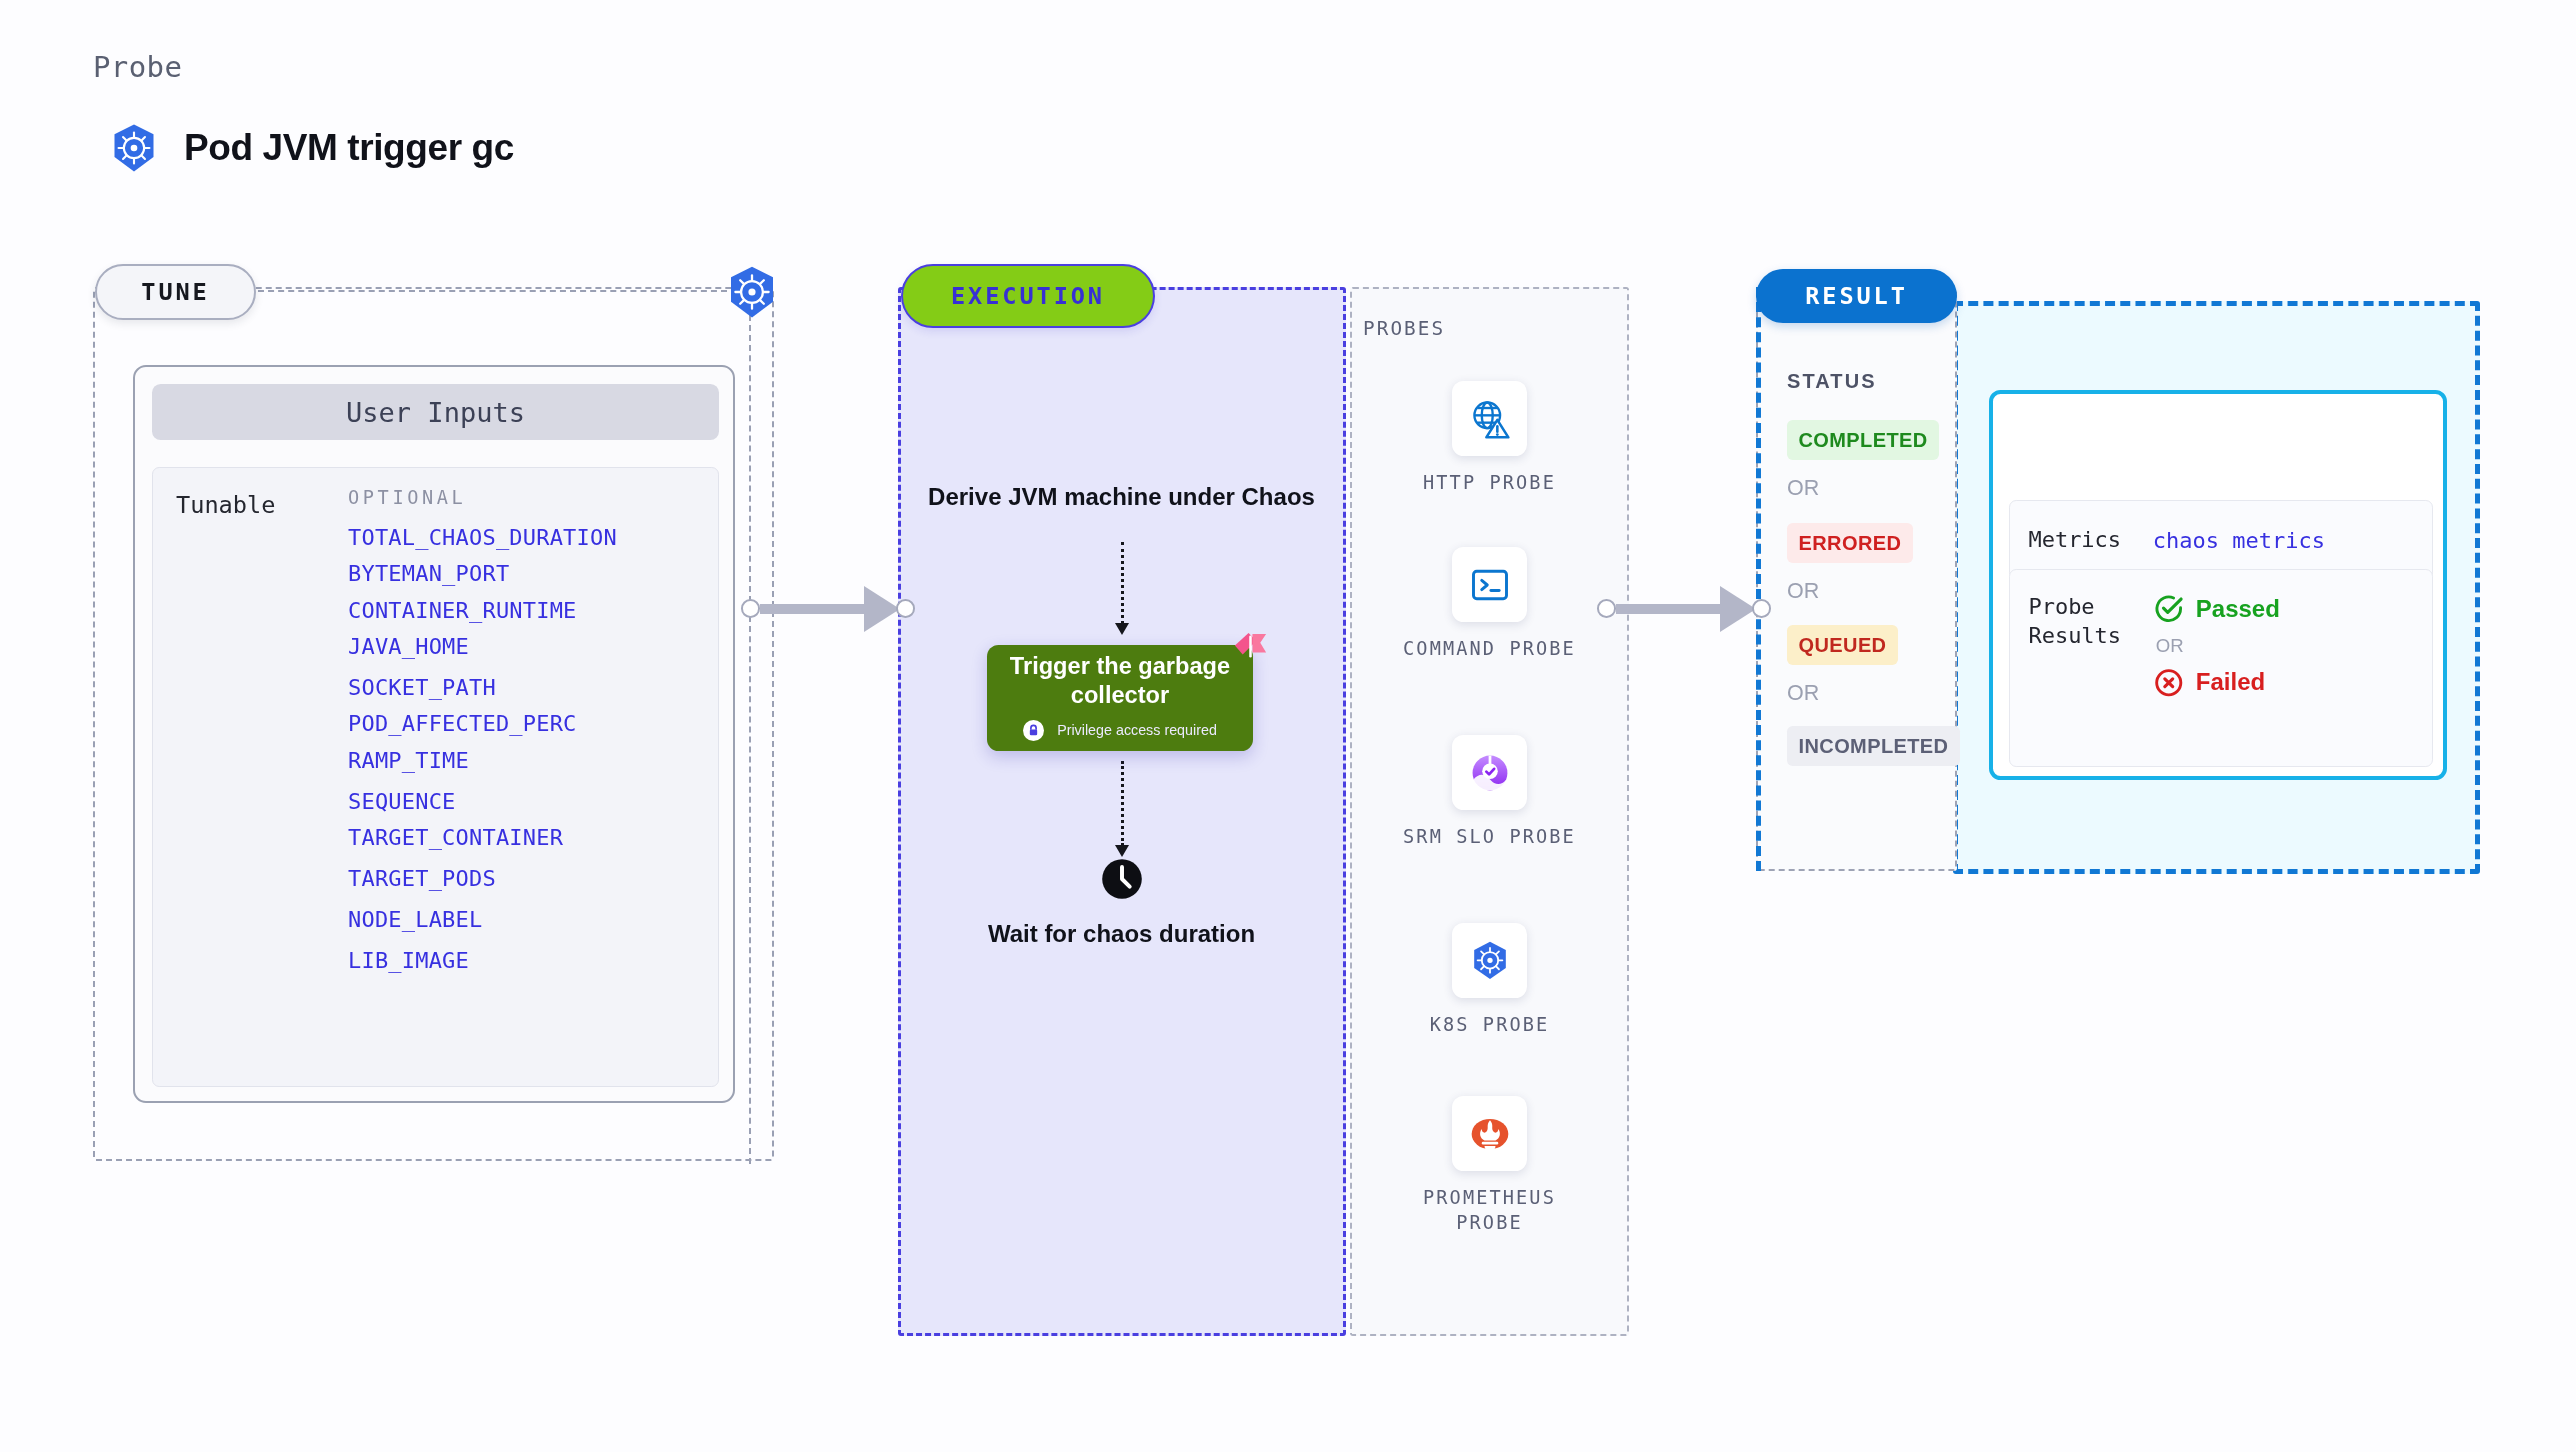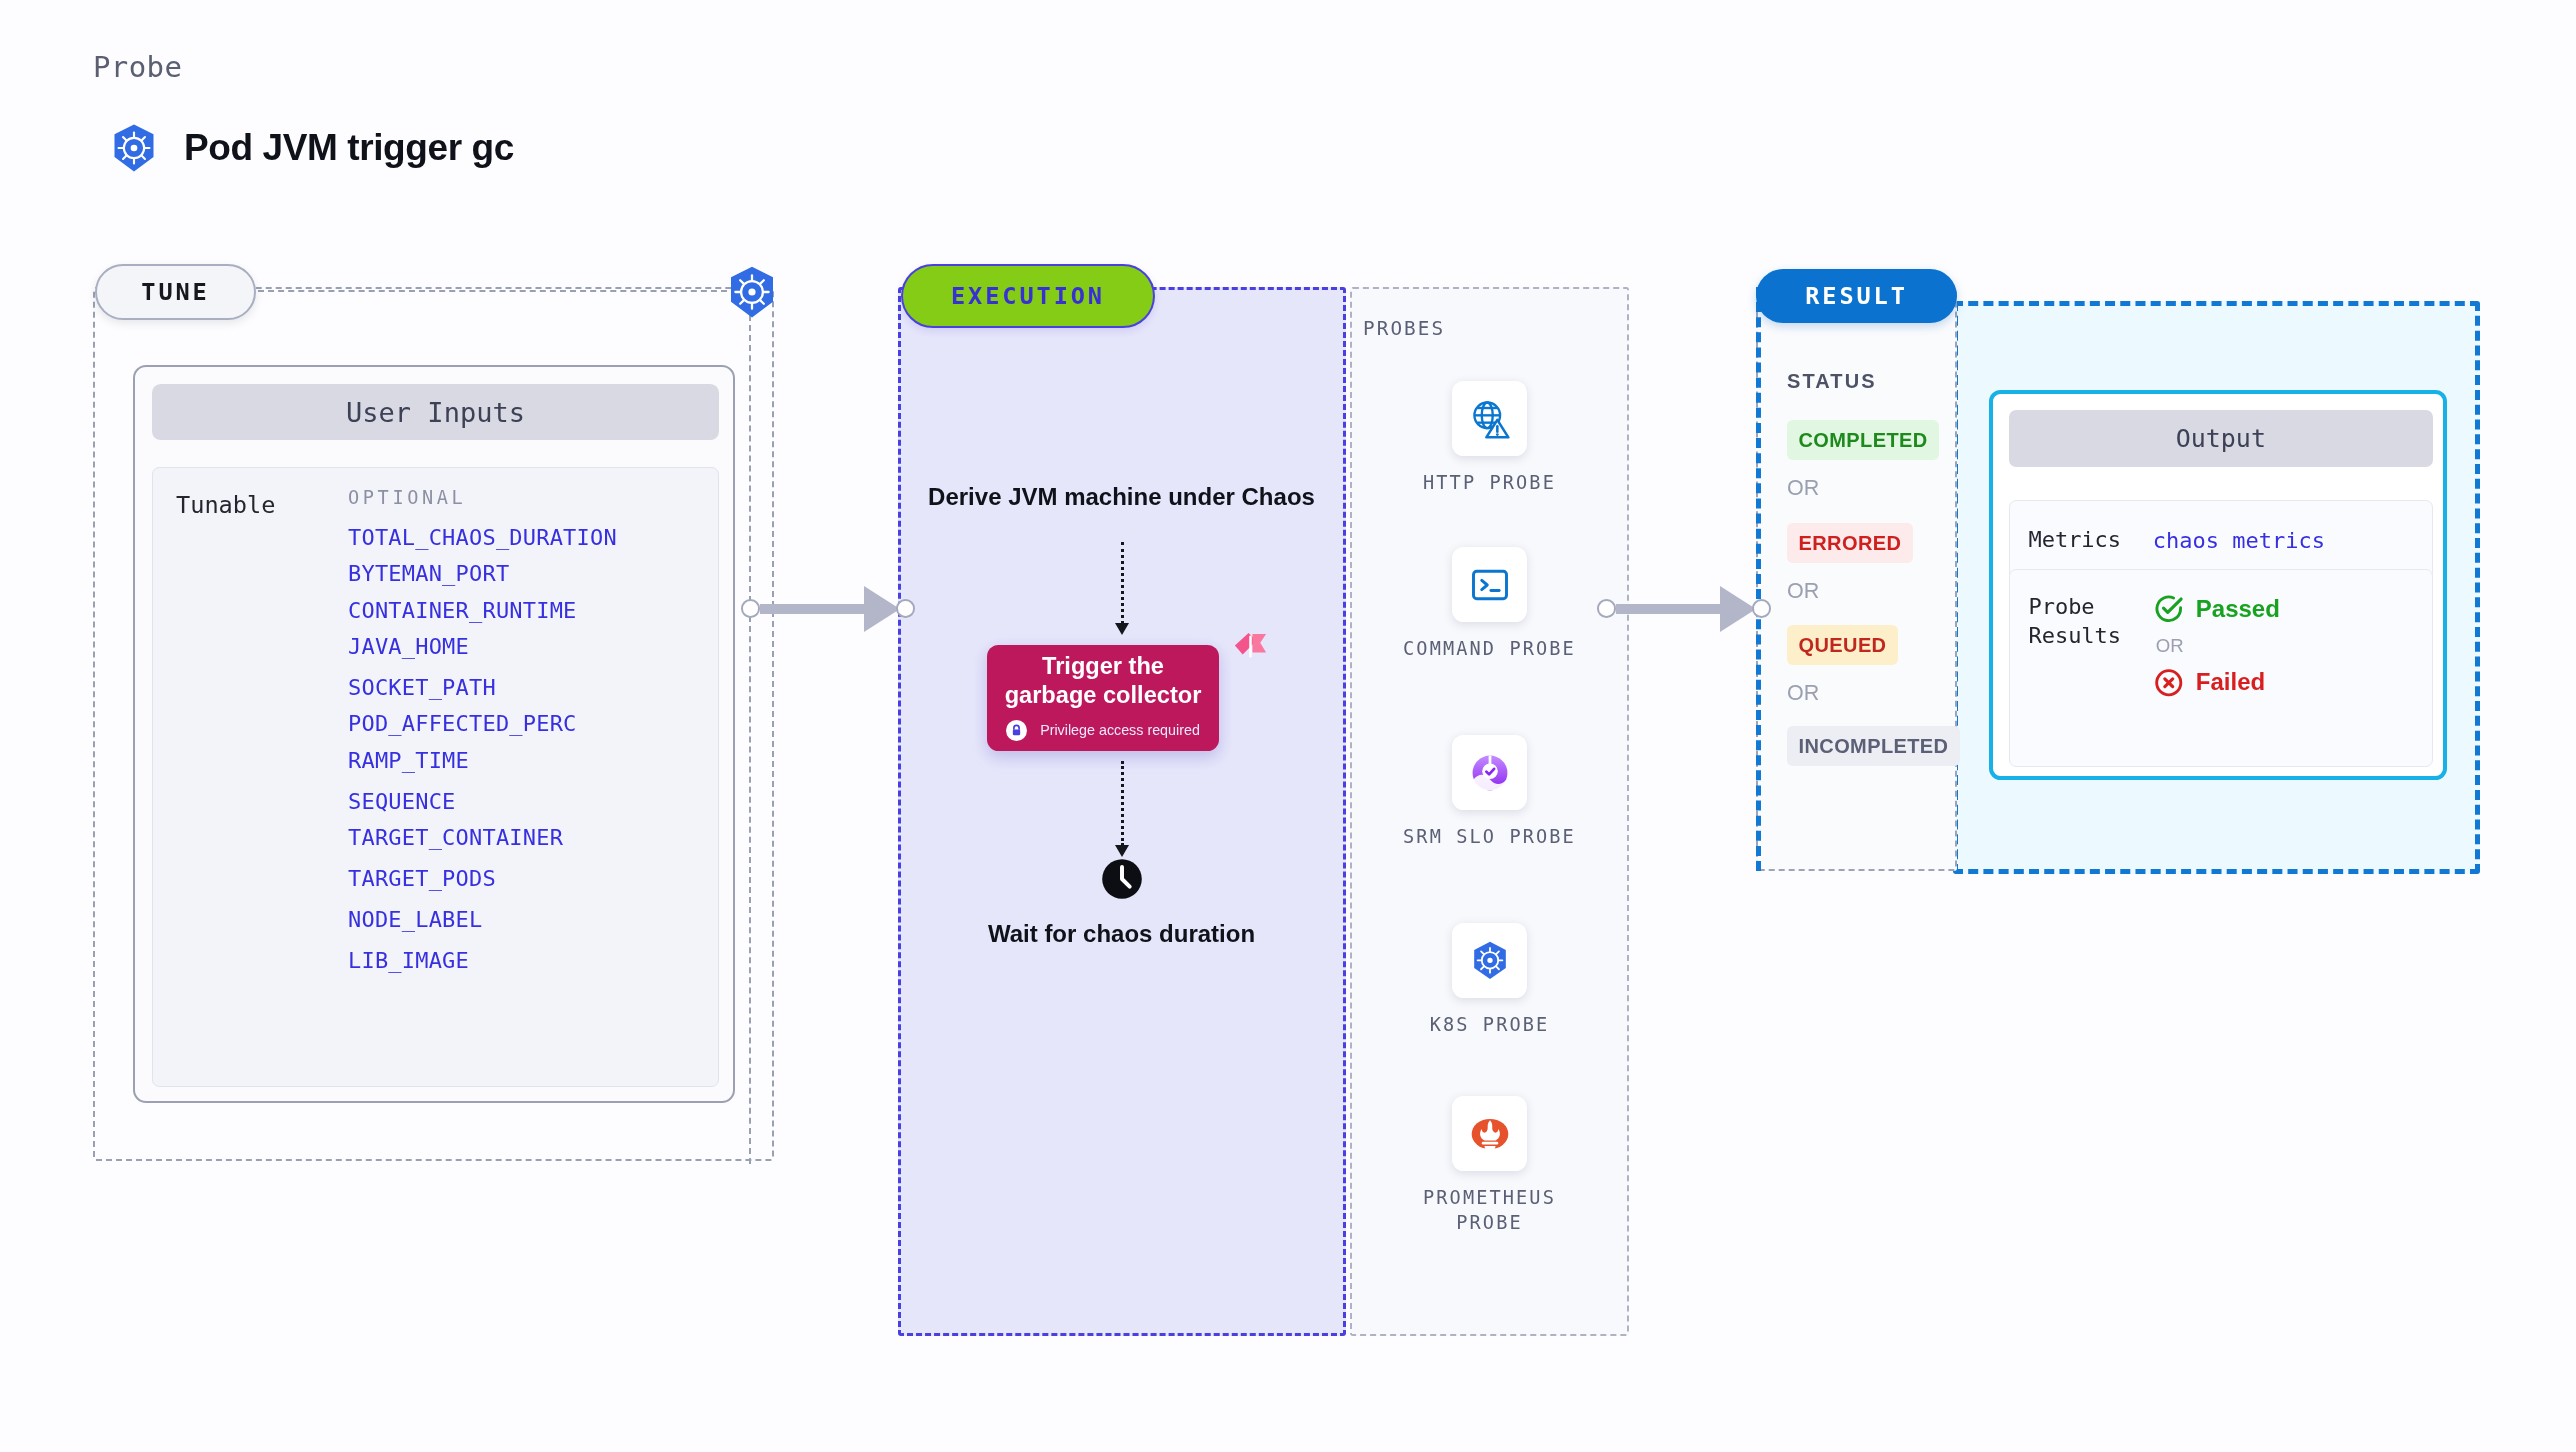--- a/index.html
+++ b/index.html
@@ -99,22 +99,22 @@
     position: absolute; width: 401px; left: 921px; text-align: center;
     font-size: 24px; font-weight: 700; color: #10121a; line-height: 1.3;
   }
   #exec-step1 { top: 481px; }
   .dotted-arrow { position: absolute; width: 0; display: flex; flex-direction: column; align-items: center; }
   .dotted-arrow .ln { width: 0; border-left: 3.6px dotted #15161c; }
   .dotted-arrow .tip { width: 0; height: 0; border-left: 7.9px solid transparent;
     border-right: 7.9px solid transparent; border-top: 12px solid #15161c; margin-top: -0.7px; }
 
   .gc-card {
-    position: absolute; left: 987px; top: 645px; width: 232px; height: 106px;
-    background: #be185d; border-radius: 11.5px; box-sizing: border-box;
+    position: absolute; left: 987px; top: 645px; width: 266px; height: 106px;
+    background: #4d7c0f; border-radius: 11.5px; box-sizing: border-box;
     box-shadow: 0 5.7px 15.8px rgba(45,35,170,.22);
     display: flex; flex-direction: column; align-items: center; justify-content: center;
     padding: 7.2px 13px 10px; z-index: 5;
   }
   .gc-title { color: #fff; font-size: 23.6px; font-weight: 700; text-align: center; line-height: 1.22; }
   .gc-sub { display: flex; align-items: center; gap: 13px; margin-top: 10px; }
   .gc-sub .lock { width: 21px; height: 21px; display: block; }
   .gc-sub span { color: #eceaff; font-size: 14.3px; }
   .gc-flag { position: absolute; left: 1231px; top: 630px; width: 39px; height: 39px; z-index: 6; }
 
@@ -404,21 +404,20 @@
 
   <div class="chip" style="top:420px; background:#e2f7e2; color:#1e8a1e;">COMPLETED</div>
   <div class="or-txt" style="top:476px;">OR</div>
   <div class="chip" style="top:523px; background:#fdeaea; color:#cf2020;">ERRORED</div>
   <div class="or-txt" style="top:579px;">OR</div>
   <div class="chip" style="top:625px; background:#fcefc9; color:#c0281f;">QUEUED</div>
   <div class="or-txt" style="top:681px;">OR</div>
   <div class="chip" style="top:726px; background:#edeef3; color:#5c6076;">INCOMPLETED</div>
 
   <div class="out-card">
-    <div class="out-head">Output</div>
 
     <div class="out-row" id="out-metrics">
       <div class="out-key">Metrics</div>
       <div class="out-val">chaos metrics</div>
     </div>
 
     <div class="out-row" id="out-probes">
       <div class="out-key">Probe Results</div>
       <div>
         <div class="res-line">

